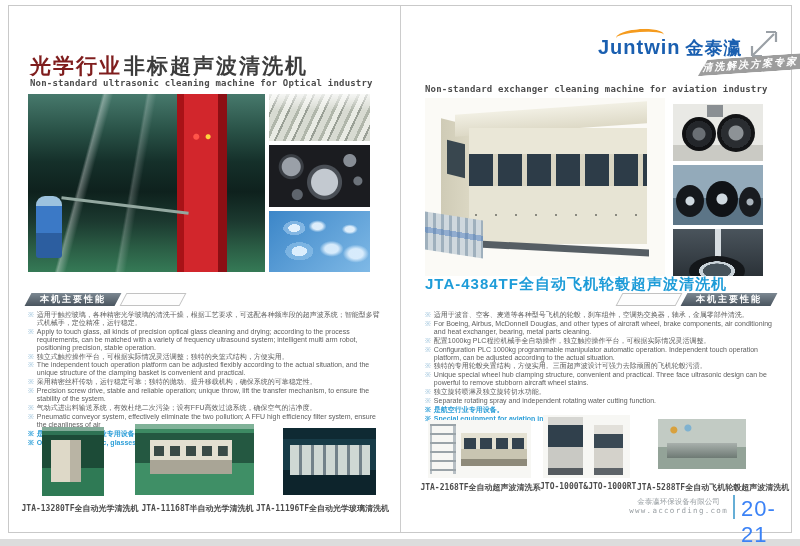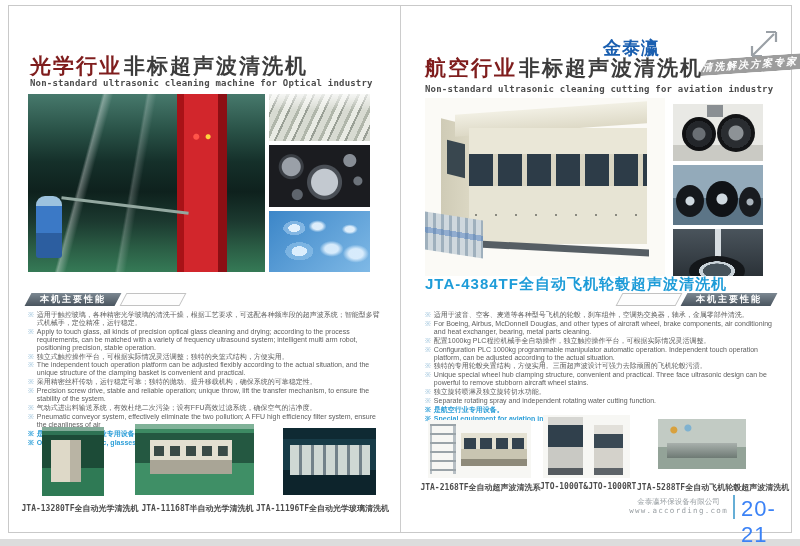--- a/index.html
+++ b/index.html
@@ -231,33 +231,31 @@
     <div class="lg2-machine"></div>
   </div>
   <div class="ph ph-lg3">
     <div class="lg3-machine"></div>
   </div>
   <div class="caption" style="left:20px;top:503px;width:120px;">JTA-13280TF全自动光学清洗机</div>
   <div class="caption" style="left:140px;top:503px;width:115px;">JTA-11168T半自动光学清洗机</div>
   <div class="caption" style="left:255px;top:503px;width:135px;">JTA-11196TF全自动光学玻璃清洗机</div>
 
   <div class="logo">
+    <span class="logo-en"><span>Juntwin</span><span class="logo-swoosh"></span></span>
     <span class="logo-cn">金泰瀛</span>
   </div>
   <svg class="corner-arrow" width="38" height="34" viewBox="0 0 38 34">
     <path d="M36 2 L36 12 M36 2 L26 2 M34 4 L12 26 M12 26 L12 16 M12 26 L22 26" stroke="#9aa0a6" stroke-width="2.2" fill="none"></path>
   </svg>
   <div class="ribbon">
     <span>清洗解决方案专家</span>
   </div>
 
-  <div class="page-title" style="left:425px;top:54px;">
-    <span class="hl">航空行业</span><span>非标超声波清洗机</span>
-  </div>
-  <div class="page-sub" style="left:425px;top:84px;">Non-standard ultrasonic cleaning cutting for aviation industry</div>
+  <div class="page-sub" style="left:425px;top:84px;">Non-standard exchanger cleaning machine for aviation industry</div>
 
   <div class="ph ph-rp-main">
     <div class="m-side"></div>
     <div class="m-side-door"></div>
     <div class="m-top"></div>
     <div class="m-front"></div>
     <div class="m-base"></div>
     <div class="m-conveyor"></div>
   </div>
   <div class="ph ph-rp-s1">

